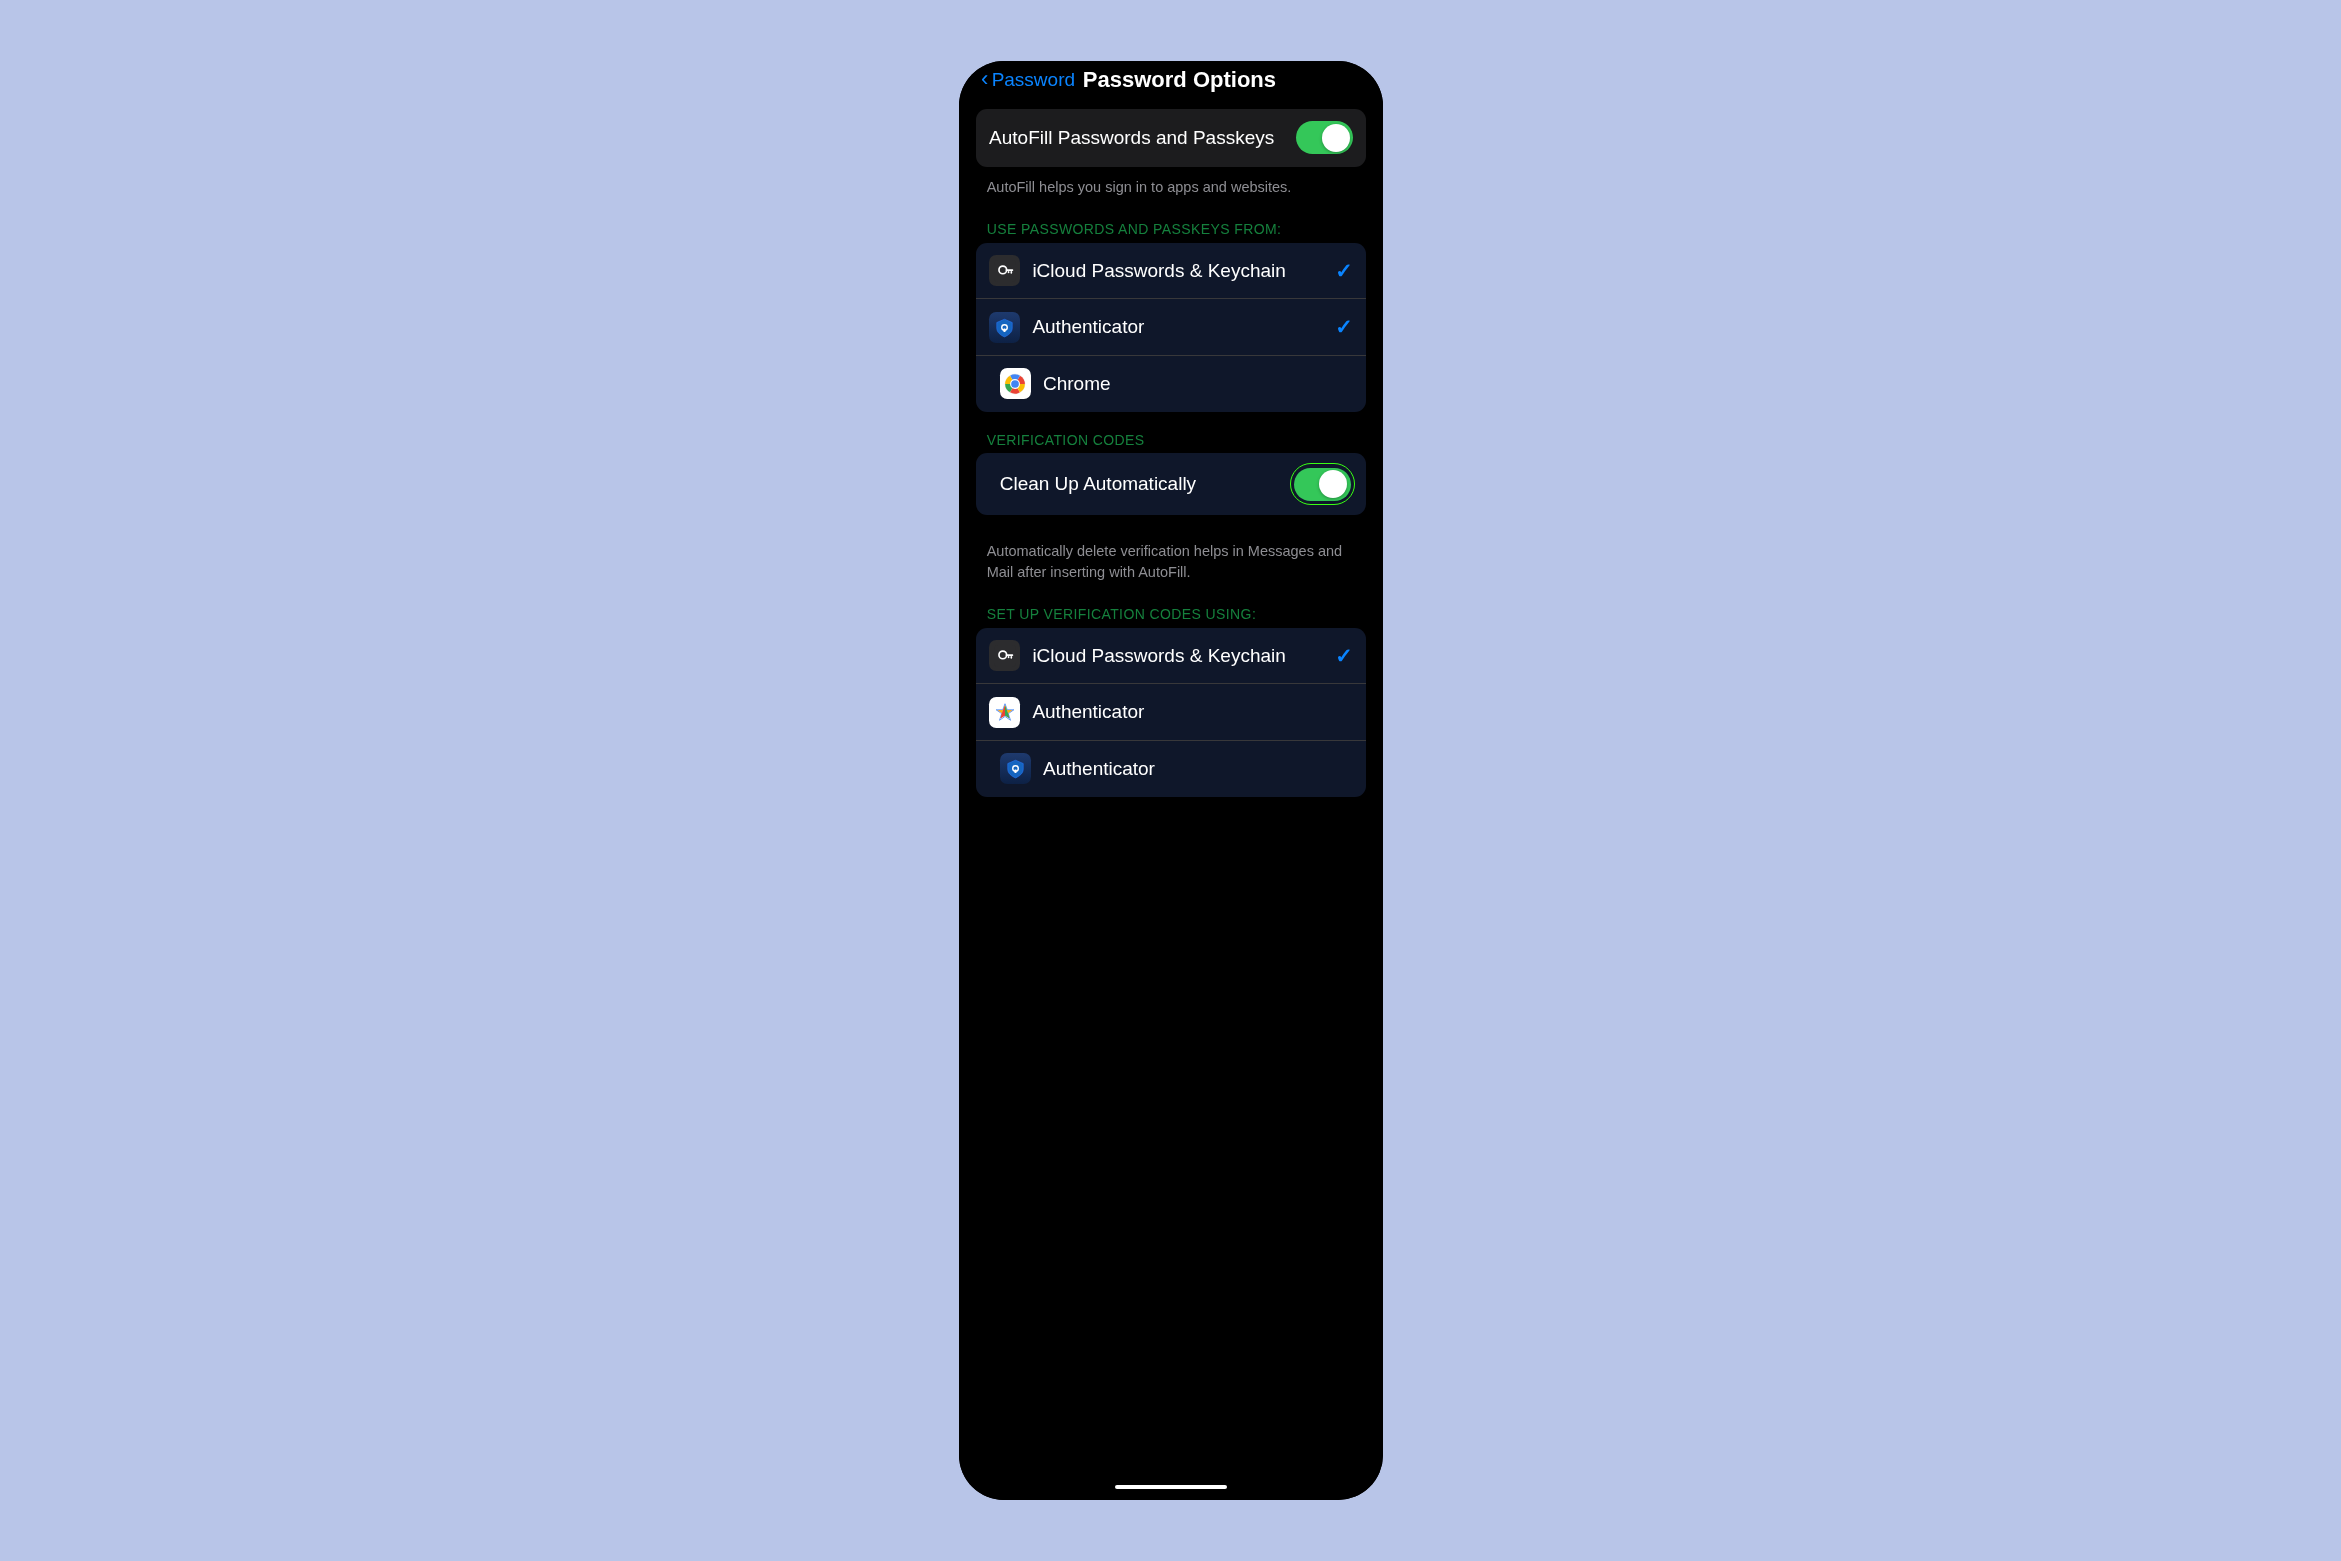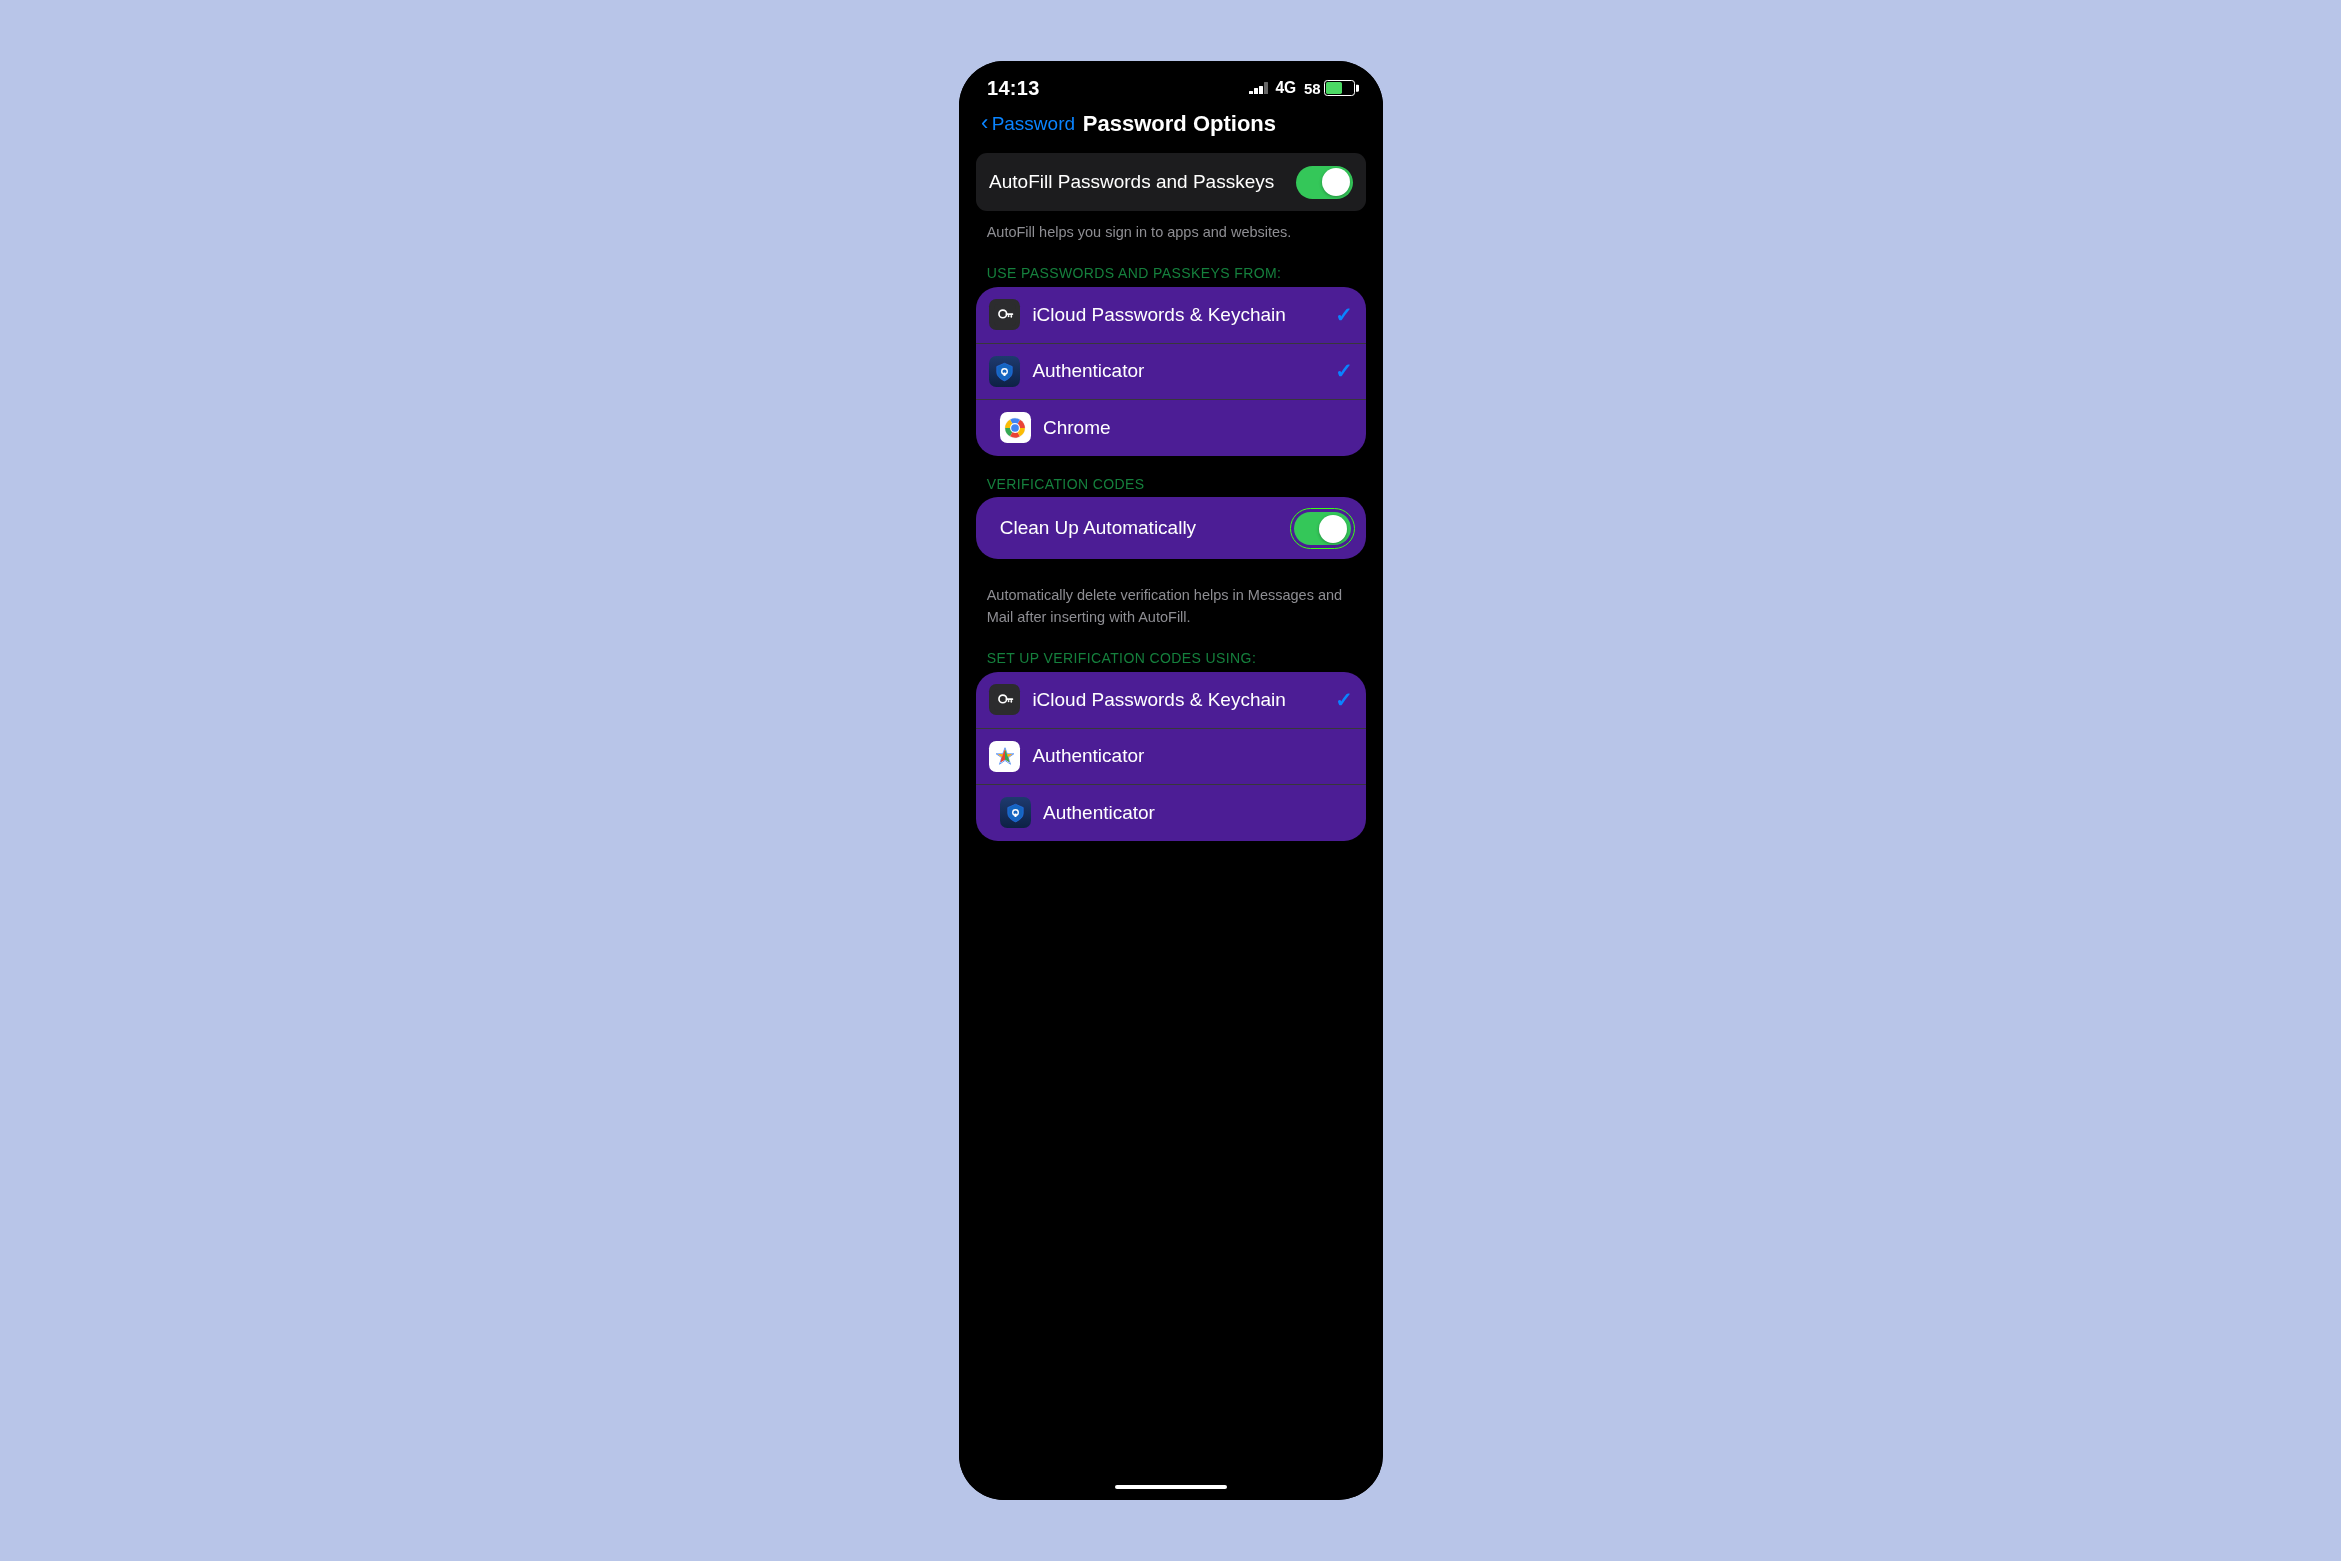--- a/index.html
+++ b/index.html
@@ -140,22 +140,22 @@
       font-weight: 400;
       text-transform: uppercase;
       letter-spacing: 0.4px;
       padding: 0 11px;
       margin-bottom: 5.6px;
       margin-top: 11px;
     }
 
     
     .card {
-      background: #4c1d95;
-      border-radius: 22px;
+      background: #0f172a;
+      border-radius: 11px;
       overflow: hidden;
       margin-bottom: 20px;
     }
 
     .card-row {
       display: flex;
       align-items: center;
       padding: 12.3px 13.4px;
       border-bottom: 0.6px solid #38383a;
       position: relative;
@@ -282,38 +282,20 @@
       height: 3.9px;
       background: #fff;
       border-radius: 2.2px;
     }
   </style>
 </head>
 <body>
 
 <div class="phone">
 
-  <div class="status-bar">
-    <div class="status-time">14:13</div>
-    <div class="status-icons">
-      <div class="signal-bars">
-        <div class="bar bar-1"></div>
-        <div class="bar bar-2"></div>
-        <div class="bar bar-3"></div>
-        <div class="bar bar-4 bar-dim"></div>
-      </div>
-      <span style="color:#fff;font-size:15.6px;font-weight:600;">4G</span>
-      <div class="battery-icon">
-        <span style="font-size:15px;font-weight:600;">58</span>
-        <div class="battery-box">
-          <div class="battery-fill"></div>
-        </div>
-      </div>
-    </div>
-  </div>
 
   <div class="nav-bar">
     <div class="back-btn">
       <span class="back-chevron">‹</span>
       <span style="color:#0a84ff;font-size:19px;">Password</span>
     </div>
     <span class="nav-title">Password Options</span>
   </div>
 
   <div class="content">

